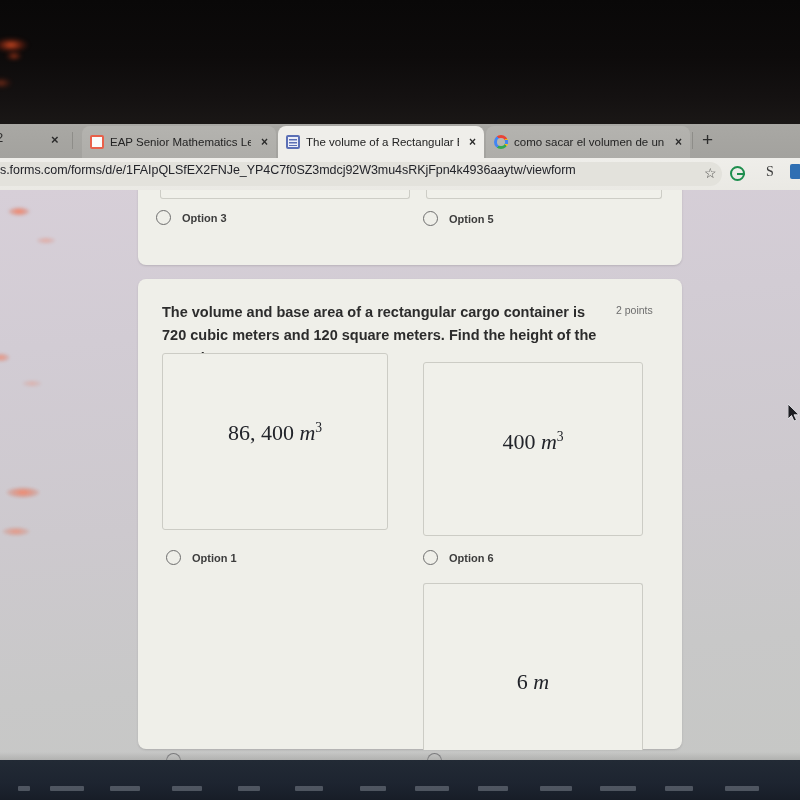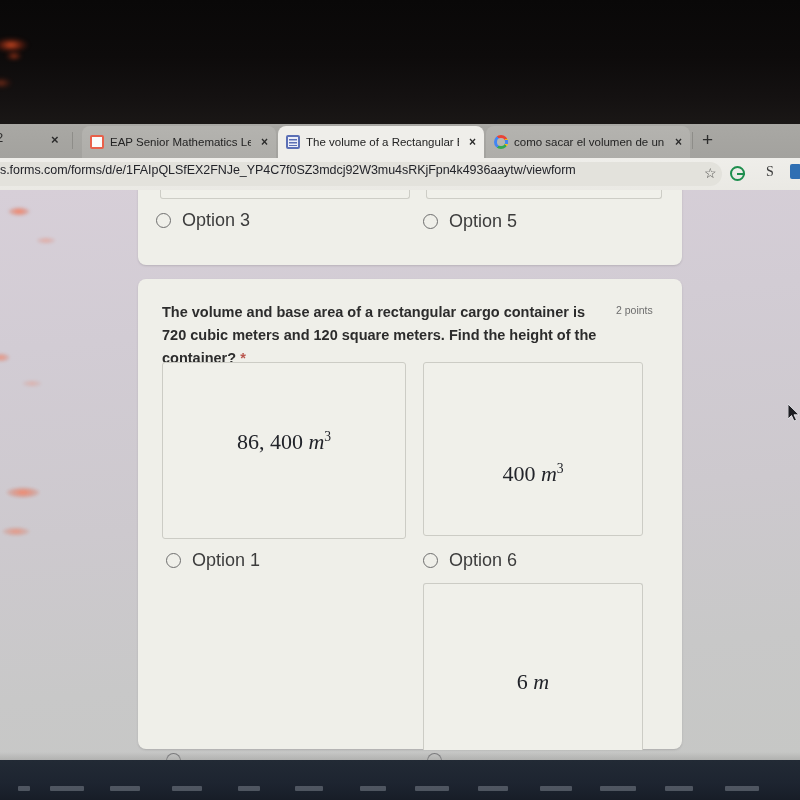--- a/index.html
+++ b/index.html
@@ -141,21 +141,21 @@
     font-family:"Liberation Serif",serif;font-size:22px;color:#22242a;
   }
   .mathlabel i{font-style:italic;}
   .mathlabel sup{font-size:.62em;vertical-align:super;font-style:normal;}
 
   .opt{position:absolute;display:flex;align-items:center;gap:11px;}
   .radio{
     width:15px;height:15px;border-radius:50%;border:1.6px solid #6e6e6e;box-sizing:border-box;
     flex:0 0 15px;background:transparent;
   }
-  .optlabel{font-size:18px;color:#3c3c3c;}
+  .optlabel{font-size:11px;color:#3c3c3c;font-weight:bold;}
 
   
   .prevbox{
     position:absolute;border:1px solid #cdcdc6;border-top:none;border-radius:0 0 3px 3px;background:#f0f0ea;
   }
 
   
   .taskbar{
     position:absolute;left:0;top:760px;width:800px;height:40px;
     background:linear-gradient(180deg,#222a35 0%,#1d2430 60%,#171d27 100%);
@@ -247,29 +247,29 @@
 
     <div class="card mid">
 
       <div class="qtext">
         <span>The volume and base area of a rectangular cargo container is 720 cubic</span>
         <span>meters and 120 square meters. Find the height of the container?</span>
         <span class="req">*</span>
       </div>
       <div class="points">2 points</div>
 
-      <div class="imgbox" style="left:24px;top:83px;width:224px;height:175px;padding-left:18px;">
+      <div class="imgbox" style="left:24px;top:74px;width:224px;height:175px;">
         <div class="mathlabel" style="top:66px;">
           <span>86, 400</span>
           <i>m</i><sup>3</sup>
         </div>
       </div>
 
       <div class="imgbox" style="left:285px;top:83px;width:218px;height:172px;">
-        <div class="mathlabel" style="top:66px;margin-top:32px;">
+        <div class="mathlabel" style="top:66px;">
           <span>400</span>
           <i>m</i><sup>3</sup>
         </div>
       </div>
 
       <div class="opt" style="left:28px;top:271px;">
         <span class="radio"></span>
         <span class="optlabel">Option 1</span>
       </div>
       <div class="opt" style="left:285px;top:271px;">

